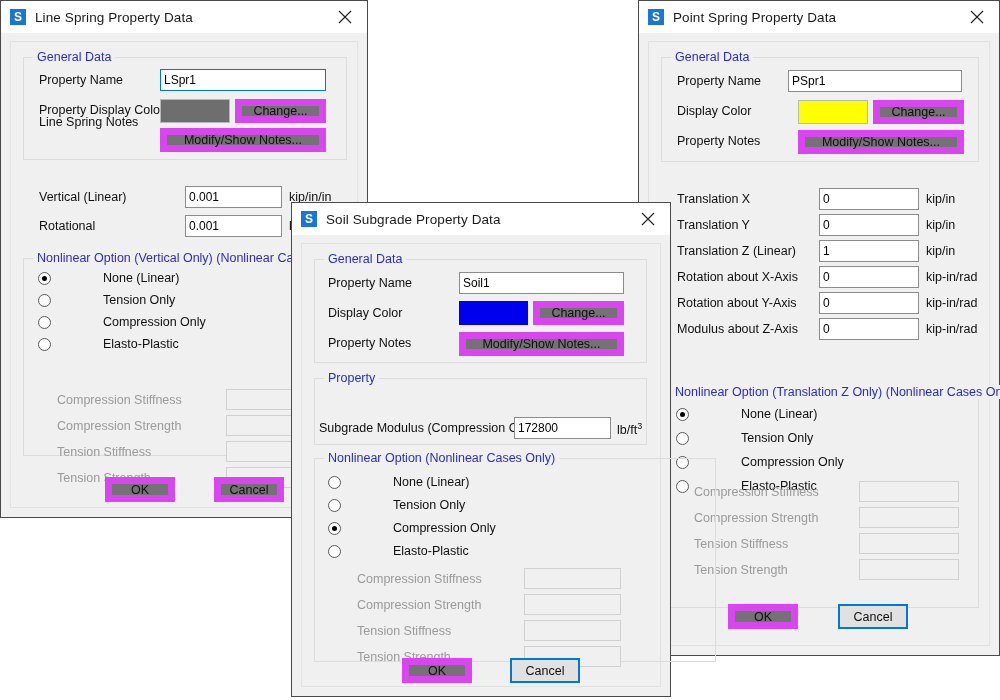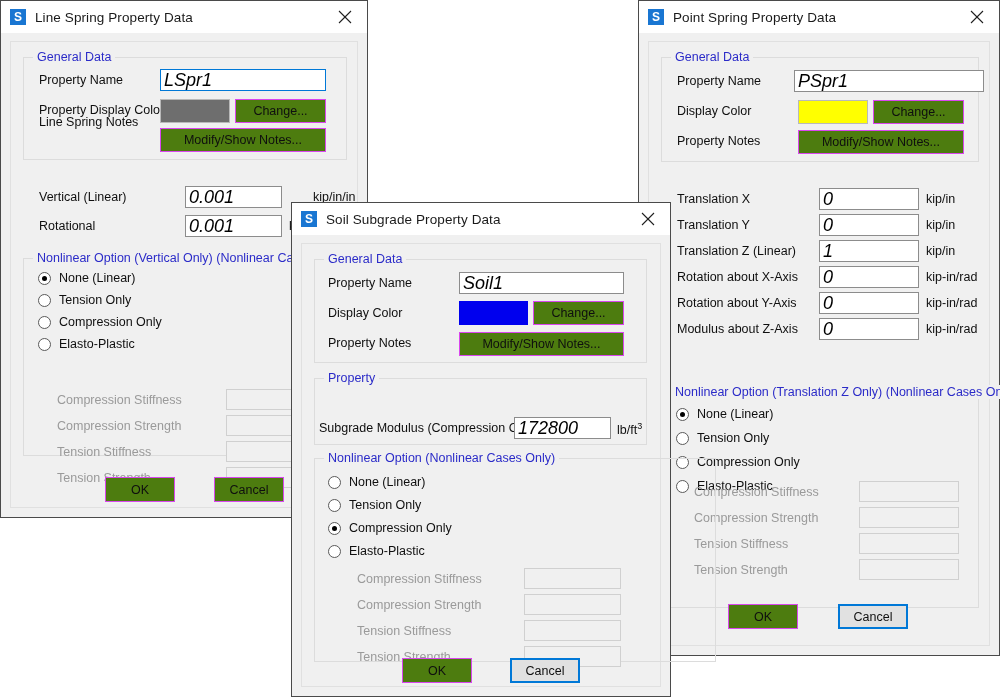--- a/index.html
+++ b/index.html
@@ -95,37 +95,36 @@
     color: #0f0f0f;
     white-space: nowrap;
   }
 
   
   .tf {
     position: absolute;
     background: #ffffff;
     border: 1px solid #8c8c8c;
     box-sizing: border-box;
-    font-size: 18px;
+    font-size: 12px;
     color: #000000;
     padding: 4px 3px;
     display: flex;
     align-items: center;
     white-space: nowrap;
     overflow: hidden;
-    font-style: italic;
   }
   .tf.focused { border: 1px solid #0078d7; }
   .tf.disabled { background: #f0f0f0; border: 1px solid #d0d0d0; color:#9a9a9a; }
 
   
   .btn {
     position: absolute;
-    background: #4d7c0f;
-    border: 1px solid #d946ef;
+    background: #737373;
+    border: 7px solid #d946ef;
     box-sizing: border-box;
     font-size: 12.5px;
     color: #0f0f0f;
     display: flex;
     align-items: center;
     justify-content: center;
     white-space: nowrap;
   }
   .btn.default {
     border: 2px solid #0078d7;
@@ -138,20 +137,21 @@
     box-sizing: border-box;
     border: 1px solid #b9b9b9;
   }
 
   
   .radio {
     position: absolute;
     display: flex;
     align-items: center;
     white-space: nowrap;
+    gap: 44px;
   }
   .radio .dot {
     width: 13px; height: 13px;
     border: 1px solid #5a5a5a;
     border-radius: 50%;
     background: #ffffff;
     box-sizing: border-box;
     position: relative;
     flex: 0 0 auto;
   }
@@ -199,21 +199,21 @@
 
       <div class="lbl" style="left:38px; top:70px;">Property Display Color</div>
       <div class="swatch" style="left:159px; top:66px; width:70px; height:24px; background:#6e6e6e;"></div>
       <div class="btn" style="left:234px; top:66px; width:91px; height:24px;">Change...</div>
 
       <div class="lbl" style="left:38px; top:82px;">Line Spring Notes</div>
       <div class="btn" style="left:159px; top:95px; width:166px; height:24px;">Modify/Show Notes...</div>
 
       <div class="lbl" style="left:38px; top:157px;">Vertical  (Linear)</div>
       <div class="tf" style="left:184px; top:153px; width:97px; height:22px;">0.001</div>
-      <div class="unit" style="left:288px; top:157px;margin-left:24px;">kip/in/in</div>
+      <div class="unit" style="left:288px; top:157px;">kip/in/in</div>
 
       <div class="lbl" style="left:38px; top:186px;">Rotational</div>
       <div class="tf" style="left:184px; top:182px; width:97px; height:22px;">0.001</div>
       <div class="unit" style="left:288px; top:186px;">k</div>
 
       <div class="group" style="left:22px; top:225px; width:324px; height:198px;">
         <div class="group-title">Nonlinear Option  (Vertical Only)  (Nonlinear Cases Only</div>
       </div>
 
       <div class="radio checked" style="left:37px; top:238px;">
@@ -260,21 +260,21 @@
       </div>
     </div>
 
     <div class="dlg-body">
       <div class="inner-panel" style="left:9px; top:8px; right:9px; bottom:9px;"></div>
 
       <div class="group" style="left:22px; top:24px; width:318px; height:105px;">
         <div class="group-title">General Data</div>
       </div>
       <div class="lbl" style="left:38px; top:41px;">Property Name</div>
-      <div class="tf" style="left:155px; top:37px; width:190px; height:22px;">PSpr1</div>
+      <div class="tf" style="left:149px; top:37px; width:174px; height:22px;">PSpr1</div>
 
       <div class="lbl" style="left:38px; top:71px;">Display Color</div>
       <div class="swatch" style="left:159px; top:67px; width:70px; height:24px; background:#ffff00;"></div>
       <div class="btn" style="left:234px; top:67px; width:91px; height:24px;">Change...</div>
 
       <div class="lbl" style="left:38px; top:101px;">Property Notes</div>
       <div class="btn" style="left:159px; top:97px; width:166px; height:24px;">Modify/Show Notes...</div>
 
 
       <div class="lbl" style="left:38px; top:159px;">Translation  X</div>

